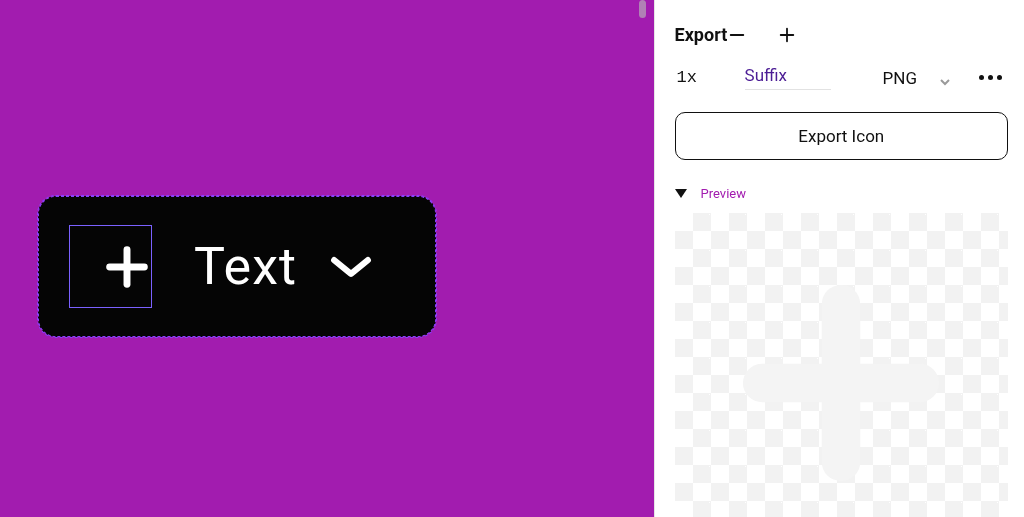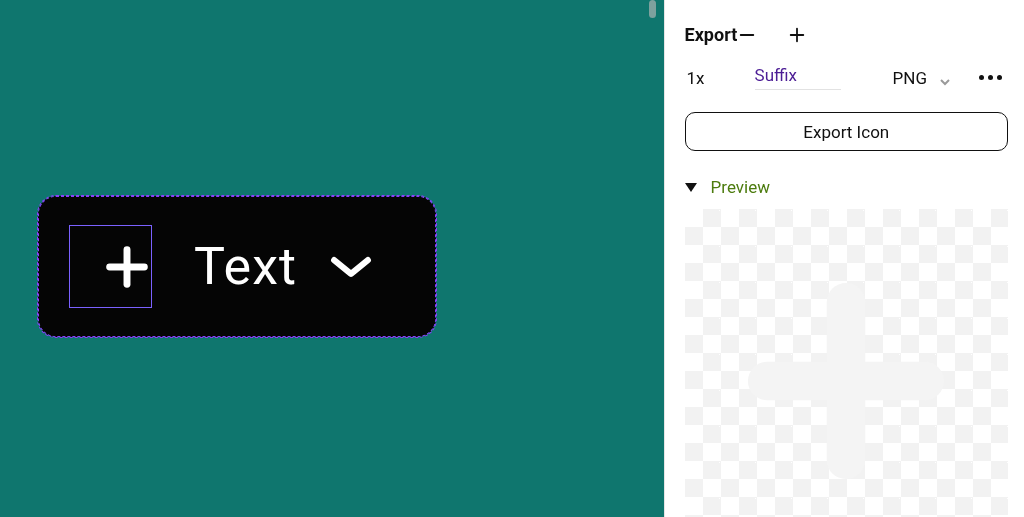--- a/index.html
+++ b/index.html
@@ -9,21 +9,21 @@
       height: 517px;
       overflow: hidden;
       background: #ffffff;
       display: flex;
     }
     
     .canvas-area {
       width: 680px;
       height: 100%;
       position: relative;
-      background: #0f766e;
+      background: #a21caf;
     }
     
     .scrollbar-thumb {
       position: absolute;
       top: 0;
       right: 8px;
       width: 7px;
       height: 18px;
       background: #b8b8b8;
       border-radius: 4px;
@@ -109,57 +109,57 @@
     .hdr-btn svg { stroke: #111; stroke-width: 2; stroke-linecap: round; }
     .hdr-btn { width: 20px; height: 20px; display: flex; align-items: center; justify-content: center; cursor: pointer; }
     
     .export-row {
       display: flex;
       align-items: center;
       gap: 28px;
       margin-bottom: 22px;
       padding-left: 2px;
     }
-    .scale-val { font-size: 17px; color: #111; width: 40px; }
+    .scale-val { font-size: 17px; color: #111; width: 40px; font-family: Liberation Mono, monospace; }
     .suffix-field {
       font-size: 17px;
       color: #4c1d95;
       border-bottom: 1px solid #e2e2e2;
       width: 86px;
       padding-bottom: 4px;
     }
-    .format-select { display: flex; align-items: center; gap: 12px; font-size: 17px; color: #111; margin-left: 24px; }
+    .format-select { display: flex; align-items: center; gap: 22px; font-size: 17px; color: #111; margin-left: 24px; }
     .format-select .chev { width: 12px; height: 12px; }
     .format-select .chev svg { stroke: #9a9a9a; stroke-width: 2; fill: none; }
     .more-dots { display: flex; gap: 4px; margin-left: auto; margin-right: 10px; cursor: pointer; }
     .more-dots span { width: 5px; height: 5px; border-radius: 50%; background: #111; }
     
     .export-button {
-      height: 39px;
+      height: 48px;
       border: 1.5px solid #111;
       border-radius: 10px;
       display: flex;
       align-items: center;
       justify-content: center;
       font-size: 17px;
       color: #111;
       cursor: pointer;
       margin-bottom: 26px;
       margin-right: 4px;
     }
     
     .preview-row {
       display: flex;
       align-items: center;
       gap: 14px;
       margin-bottom: 12px;
       cursor: pointer;
     }
     .preview-row .tri { width: 0; height: 0; border-left: 6px solid transparent; border-right: 6px solid transparent; border-top: 9px solid #111; }
-    .preview-row .lbl { font-size: 17px; color: #4d7c0f; }
+    .preview-row .lbl { font-size: 13px; color: #a21caf; }
     
     .preview-area {
       flex: 1;
       margin-right: 4px;
       background-image:
         linear-gradient(45deg, #f2f2f2 25%, transparent 25%),
         linear-gradient(-45deg, #f2f2f2 25%, transparent 25%),
         linear-gradient(45deg, transparent 75%, #f2f2f2 75%),
         linear-gradient(-45deg, transparent 75%, #f2f2f2 75%);
       background-size: 36px 36px;

